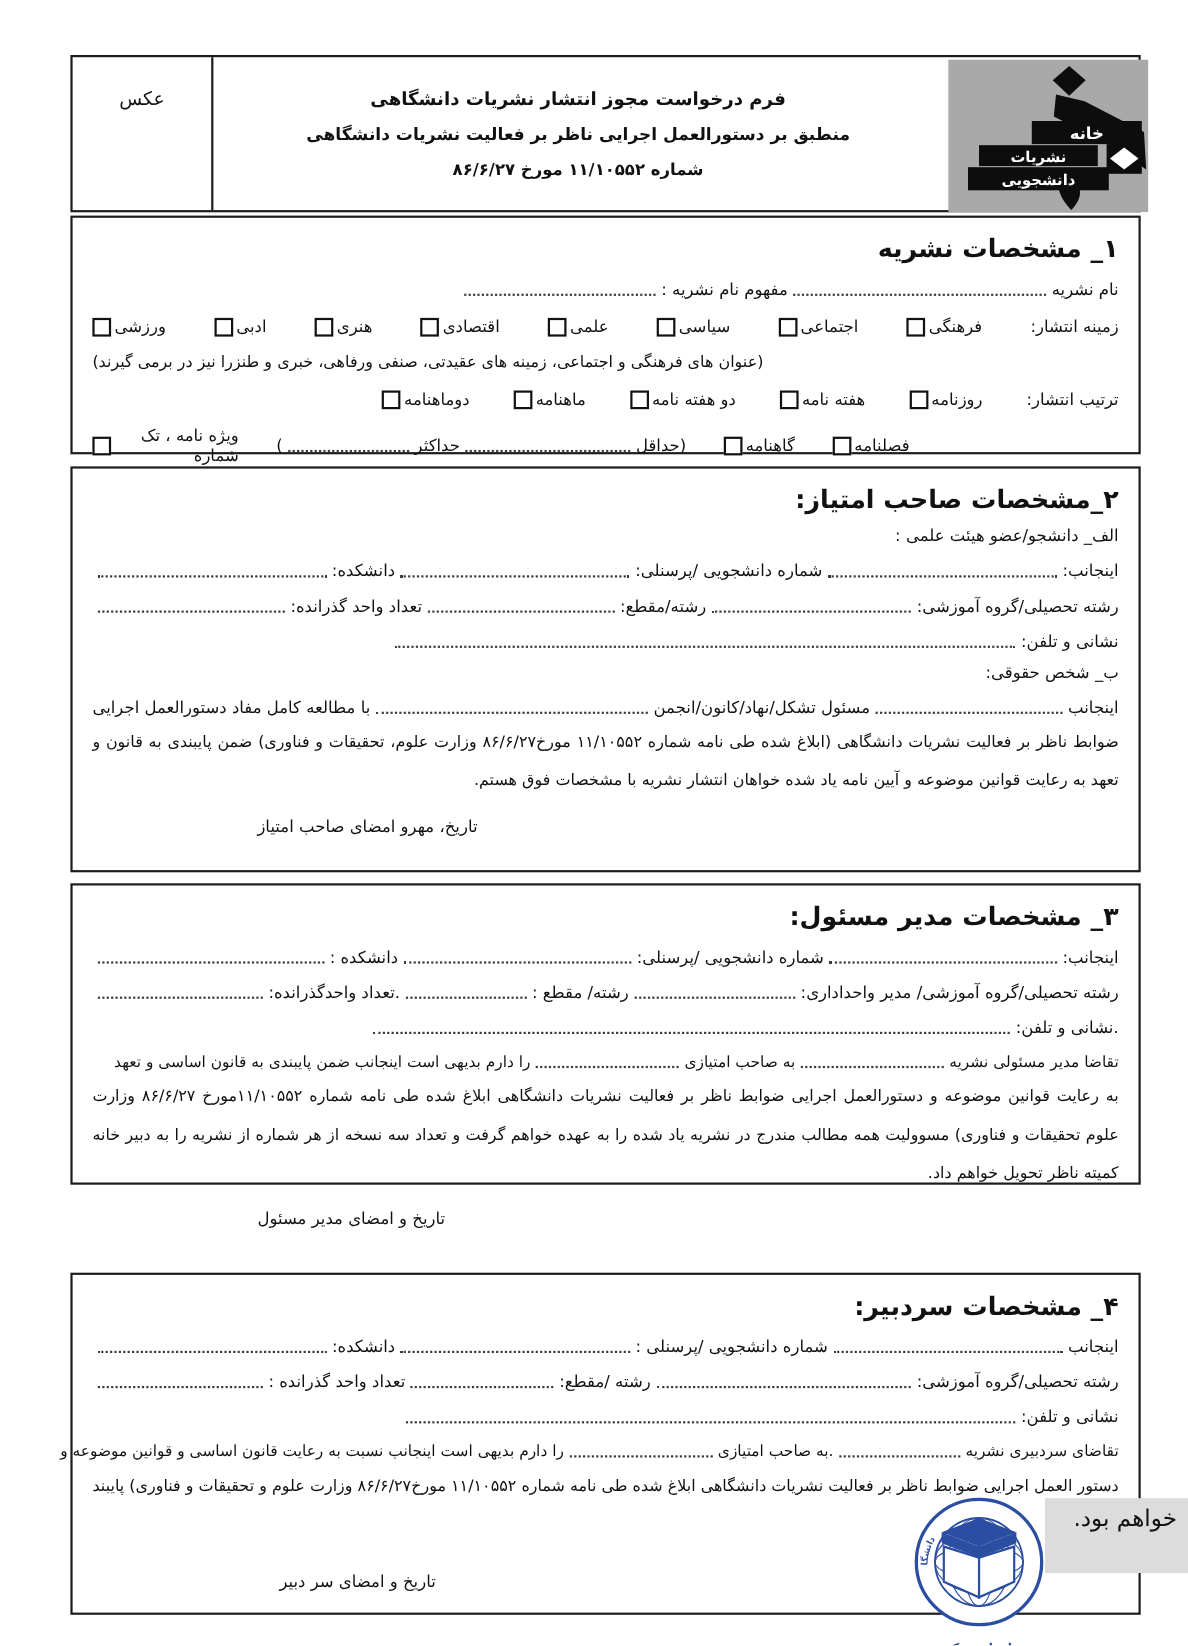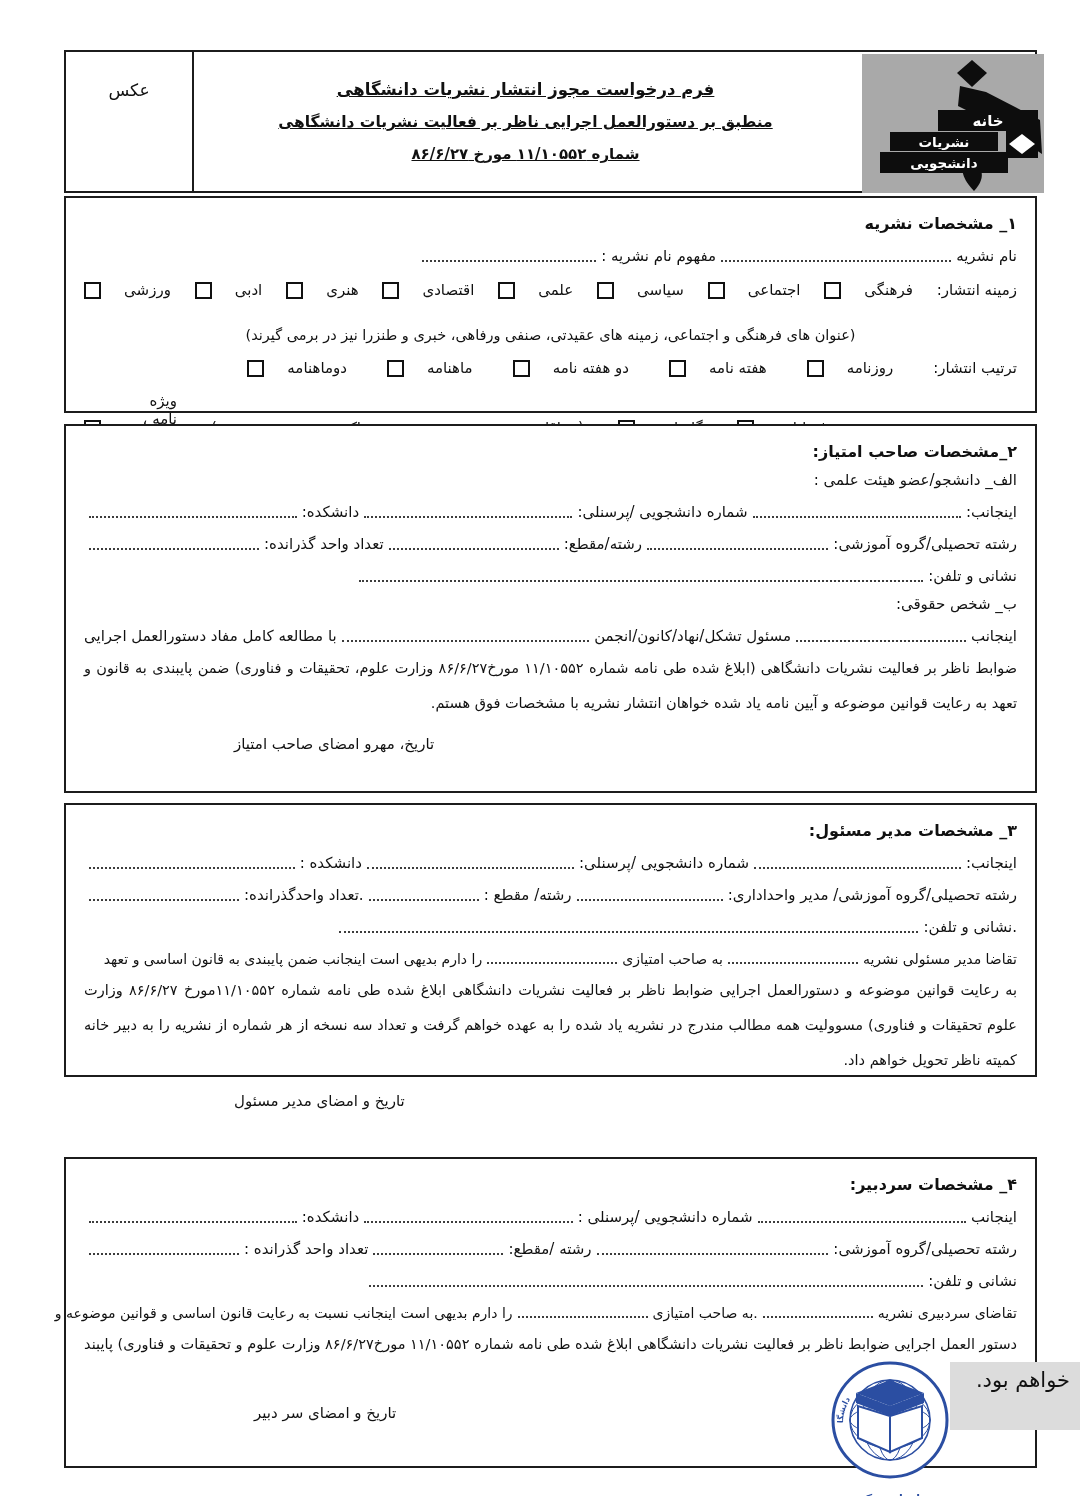--- a/index.html
+++ b/index.html
@@ -12,54 +12,54 @@
   .page { position:absolute; inset:0; background:#fff; overflow:hidden; }
 
   .box { position:absolute; left:64px; width:973px; border:2px solid #1c1c1c; background:#fff; }
 
   
   .header { top:50px; height:143px; }
   .photo-cell { position:absolute; left:0; top:0; bottom:0; width:128px; border-right:2px solid #1c1c1c;
                 display:flex; justify-content:center; padding-top:28px; font-size:17px; }
   .head-center { position:absolute; left:130px; right:180px; top:0; bottom:0;
                  display:flex; flex-direction:column; align-items:center; justify-content:center;
-                 gap:14px; font-weight:bold;text-decoration:underline; }
+                 gap:14px; font-weight:bold; }
   .head-center .h1 { font-size:16.5px; }
   .head-center .h2 { font-size:15.5px; }
   .head-center .h3 { font-size:15px; letter-spacing:.5px; }
   .logo-box { position:absolute; right:-9px; top:2px; width:182px; height:167px; }
 
   
   .sec { padding:10px 18px 8px 18px; }
   .s1 { top:196px; height:217px; }
   .s2 { top:424px; height:369px; }
   .s3 { top:803px; height:274px; }
   .s4 { top:1157px; height:311px; }
 
-  .sec-title { font-weight:bold; font-size:16px; margin:6px 0 4px; }
+  .sec-title { font-weight:bold; font-size:23px; margin:6px 0 4px; }
   .subhead { font-size:15px; margin-top:10px; }
 
   .row { display:flex; align-items:flex-end; font-size:15px; margin-top:14px; white-space:nowrap; }
   .row .lbl { flex:0 0 auto; }
   .dots { flex:1 1 60px; border-bottom:2px dotted #3c3c3c; height:14px; margin:0 5px 3px 5px; min-width:40px; }
   .dots.w110 { flex:0 0 110px; }
   .dots.w130 { flex:0 0 130px; }
   .dots.w150 { flex:0 0 150px; }
   .dots.w170 { flex:0 0 170px; }
   .dots.w230 { flex:0 0 230px; }
 
   .cb { width:17px; height:17px; border:2px solid #111; background:#fff; flex:0 0 auto; }
-  .citem { display:inline-flex; align-items:center; gap:23px; }
+  .citem { display:inline-flex; align-items:center; gap:3px; }
 
   .topics-row { display:flex; align-items:center; justify-content:space-between; font-size:15px; margin-top:16px; }
   .freq-row { display:flex; align-items:center; font-size:15px; margin-top:16px; gap:40px; }
   .freq-row2 { display:flex; align-items:center; font-size:15px; margin-top:15px; gap:34px; padding-right:190px; }
   .minmax { display:inline-flex; align-items:flex-end; }
   .minmax .dots { height:12px; }
-  .note { font-size:14.5px; margin-top:28px; text-align:center; }
+  .note { font-size:14.5px; margin-top:16px; text-align:left; }
 
   .para { font-size:14.5px; line-height:35px; text-align:justify; margin-top:6px; }
   .reqrow { font-size:14px; margin-top:14px; }
   .sign { font-size:15px; text-align:left; padding-left:150px; margin-top:14px; }
 
   
   .gray-strip { position:absolute; left:950px; top:1362px; width:130px; height:68px;
                 background:#dcdcdc; z-index:5; padding:6px 10px 0 0; font-size:21px; }
 
   
@@ -304,21 +304,21 @@
     <div class="row reqrow">
       <span class="lbl">تقاضای سردبیری نشریه</span>
       <span class="dots w110"></span>
       <span class="lbl">.به صاحب امتیازی</span>
       <span class="dots w130"></span>
       <span class="lbl">را دارم بدیهی است اینجانب نسبت به رعایت قانون اساسی و قوانین موضوعه و</span>
     </div>
 
     <div class="para">دستور العمل اجرایی ضوابط ناظر بر فعالیت نشریات دانشگاهی ابلاغ شده طی نامه شماره ۱۱/۱۰۵۵۲ مورخ۸۶/۶/۲۷ وزارت علوم و تحقیقات و فناوری) پایبند</div>
 
-    <div class="sign" style="margin-top:42px; padding-left:170px">تاریخ و امضای سر دبیر</div>
+    <div class="sign" style="margin-top:60px; padding-left:170px">تاریخ و امضای سر دبیر</div>
   </div>
 
   <div class="gray-strip">
     <span>خواهم بود.</span>
   </div>
 
   <div class="emblem">
     <svg viewBox="0 0 140 136" width="140" height="136">
       <defs>
         <path id="ringTop" d="M 70,64 m -47,0 a 47,47 0 1,1 94,0"></path>

